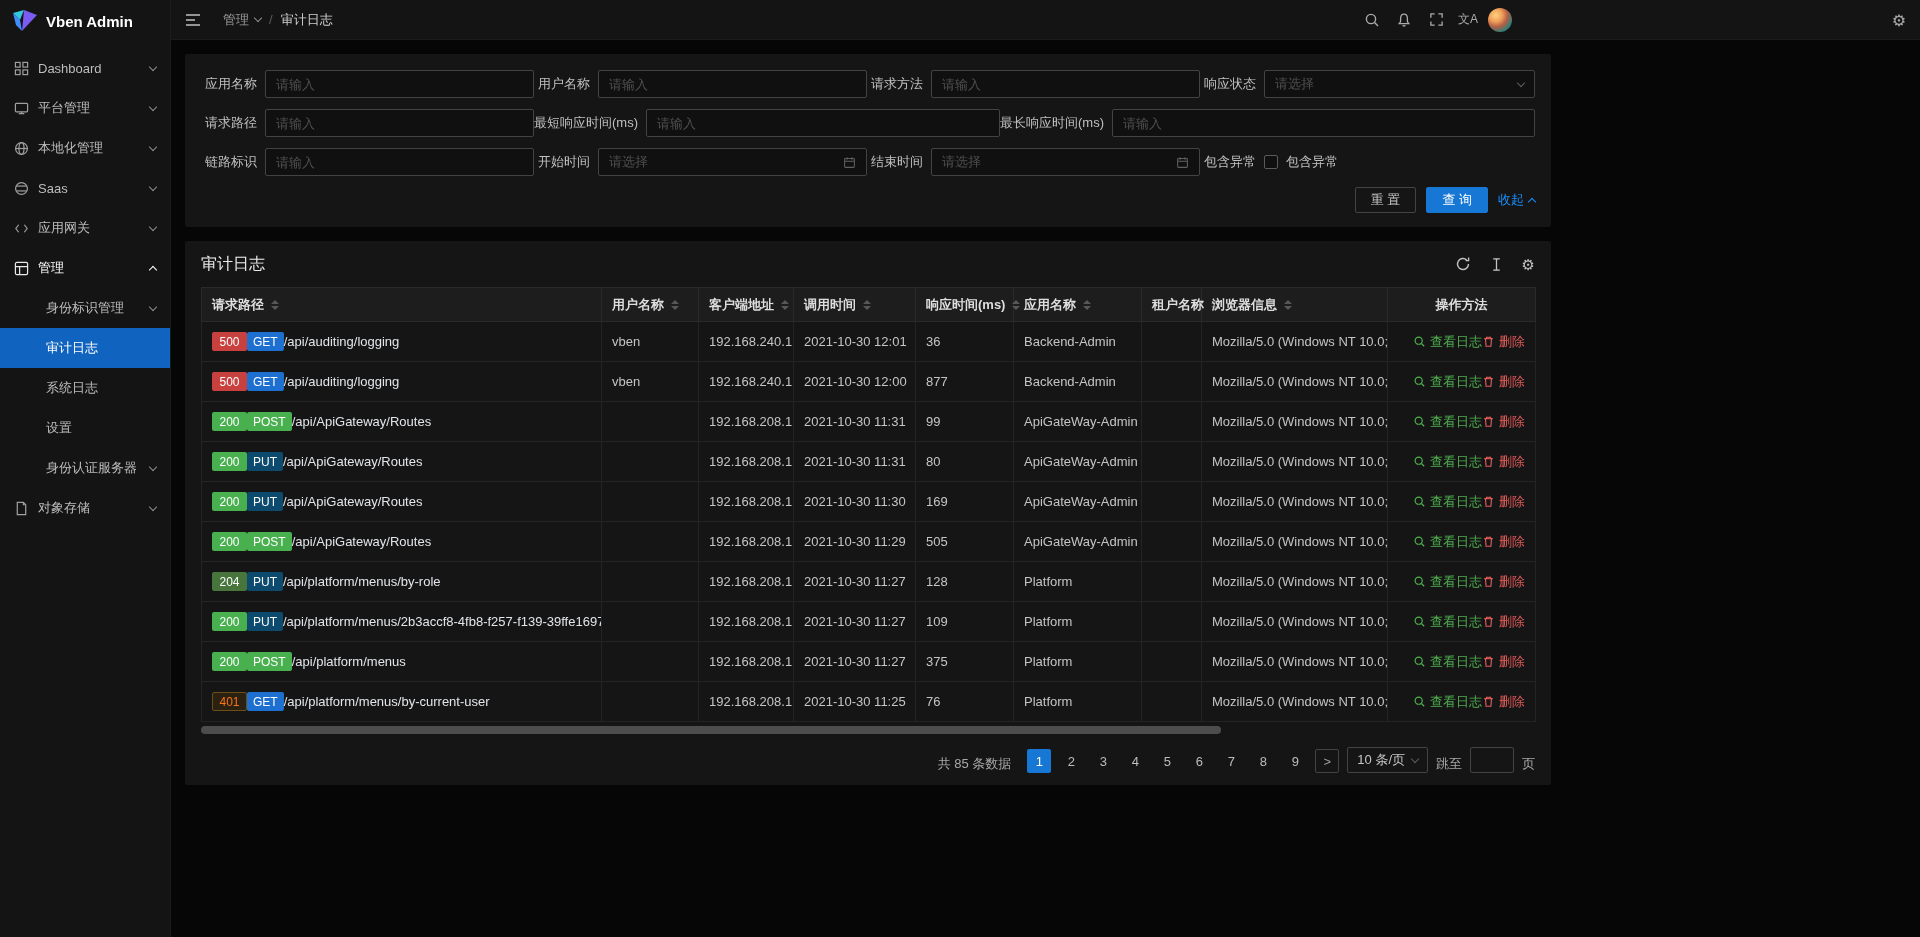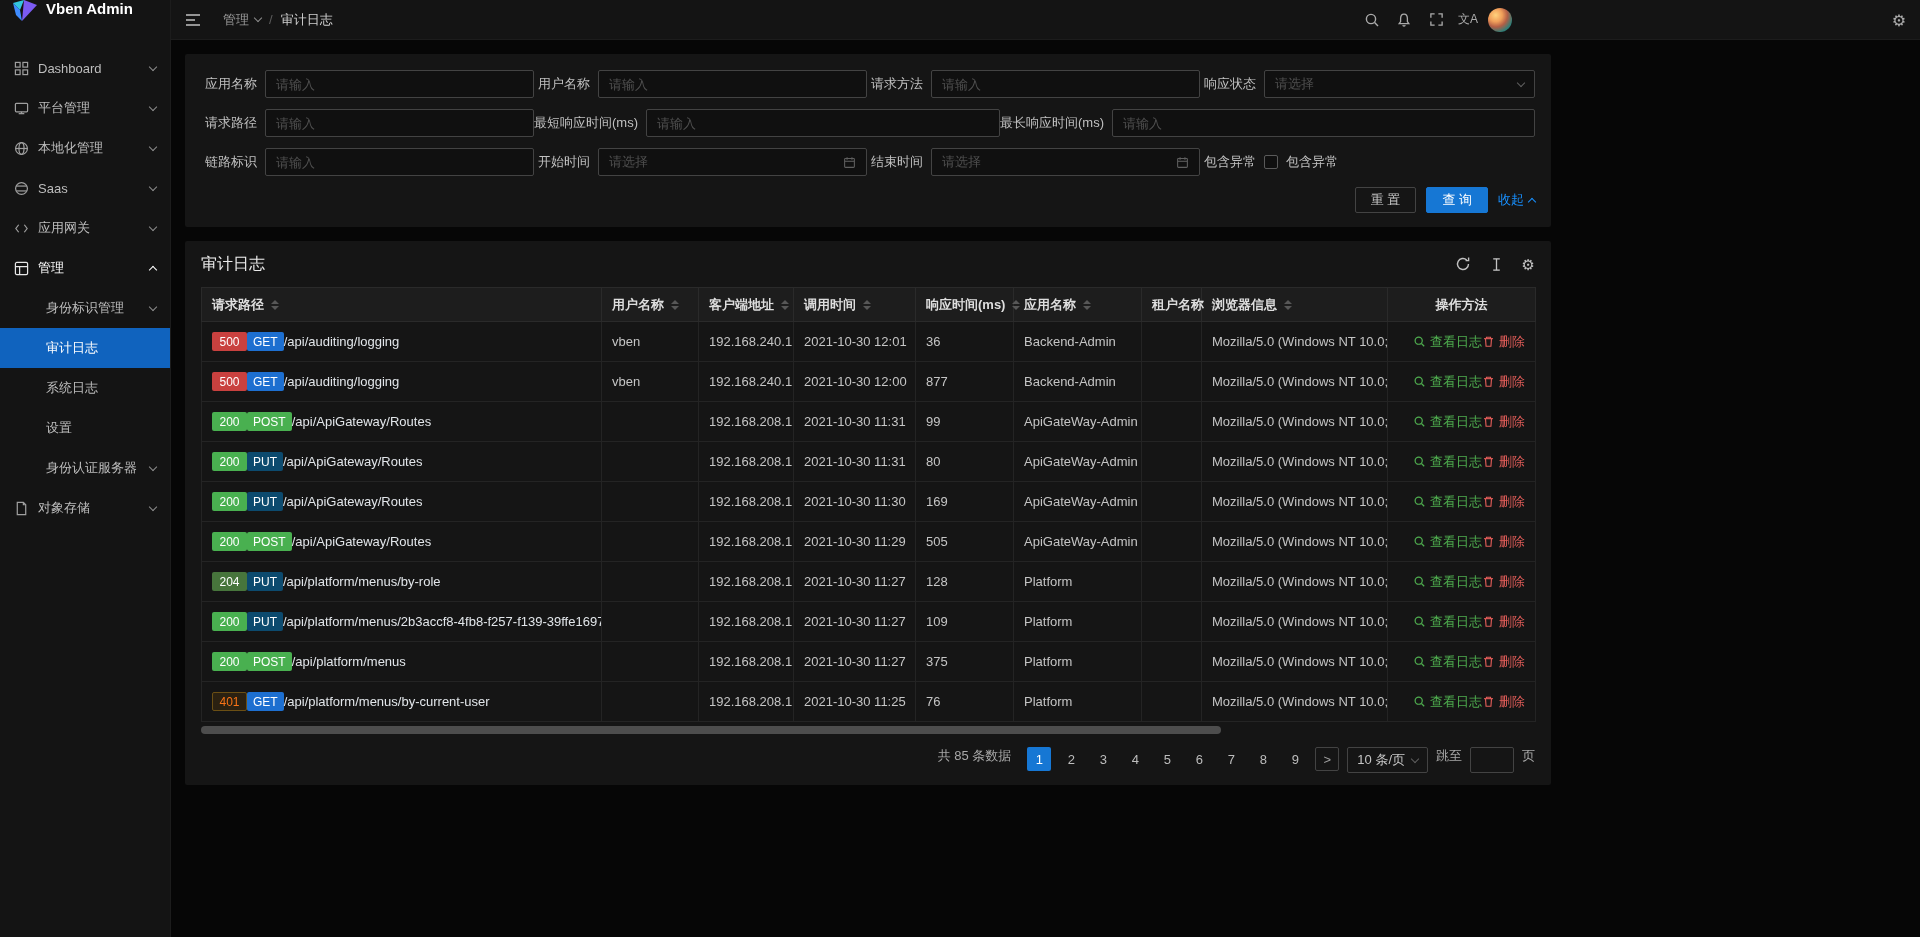--- a/index.html
+++ b/index.html
@@ -1,21 +1,21 @@
 <!DOCTYPE html>
 <html><head>
 <meta charset="utf-8">
 <style>
   *{margin:0;padding:0;box-sizing:border-box}
   html,body{width:1920px;height:937px;background:#060606;font-family:"Liberation Sans","DejaVu Sans",sans-serif;font-size:13px;color:#c9c9c9;overflow:hidden}
   svg{display:block}
 
   
   .sidebar{position:fixed;left:0;top:0;width:171px;height:937px;background:#141414;border-right:1px solid #1c1c1c;z-index:20}
-  .logo{height:42px;display:flex;gap:8px;padding:0 12px}
+  .logo{height:42px;display:flex;align-items:center;gap:8px;padding:0 12px}
   .logo-title{color:#fff;font-size:15px;font-weight:bold;white-space:nowrap}
   .menu{padding-top:6px}
   .menu-item{height:40px;display:flex;align-items:center;padding:0 14px;color:#bdbdbd;cursor:pointer}
   .menu-item .mi-icon{width:15px;height:15px;margin-right:9px;flex:none}
   .mi-label{flex:1;white-space:nowrap;overflow:hidden}
   .menu-item.expanded{color:#fff}
   .sub-item{height:40px;display:flex;align-items:center;padding:0 14px 0 46px;color:#bdbdbd;cursor:pointer}
   .sub-item .mi-label{flex:1}
   .sub-item.active{background:#1063be;color:#fff}
   .chev{width:6px;height:6px;border-right:1.4px solid #8d8d8d;border-bottom:1.4px solid #8d8d8d;transform:rotate(45deg);margin-top:-3px;flex:none}
@@ -91,21 +91,21 @@
   .c-actions{text-align:center}
   .acts{display:flex;align-items:center;justify-content:flex-end;gap:0}
   .act{display:flex;align-items:center;gap:4px;cursor:pointer}
   .act.view{color:#4fae4f}
   .act.del{color:#e25d59}
   .act i{font-style:normal}
 
   .hscroll{width:1334px;height:10px;position:relative;margin-top:3px}
   .hscroll-thumb{position:absolute;left:0;top:1px;width:1020px;height:8px;background:#4d4d4d;border-radius:4px;cursor:pointer}
 
-  .pagination{display:flex;align-items:flex-start;justify-content:flex-end;gap:8px;margin-top:12px;color:#b3b3b3}
+  .pagination{display:flex;align-items:flex-end;justify-content:flex-end;gap:8px;margin-top:12px;color:#b3b3b3}
   .pg-total{margin-right:8px;color:#a8a8a8}
   .pg-btn{min-width:24px;height:24px;display:flex;align-items:center;justify-content:center;border-radius:2px;color:#bdbdbd;cursor:pointer;padding:0 4px}
   .pg-btn.active{background:#1677d4;color:#fff}
   .pg-next{width:24px;border:1px solid #434343;color:#9f9f9f}
   .pg-size{height:26px;border:1px solid #434343;border-radius:2px;padding:0 9px;display:flex;align-items:center;gap:7px;cursor:pointer;color:#c5c5c5}
   .pg-size .pick-caret{margin-top:-2px}
   .pg-jump-label{color:#a8a8a8}
   .pg-jump-input{width:44px;height:26px;background:transparent;border:1px solid #434343;border-radius:2px;color:#c9c9c9;padding:0 6px;outline:none}
 </style>
 </head>

